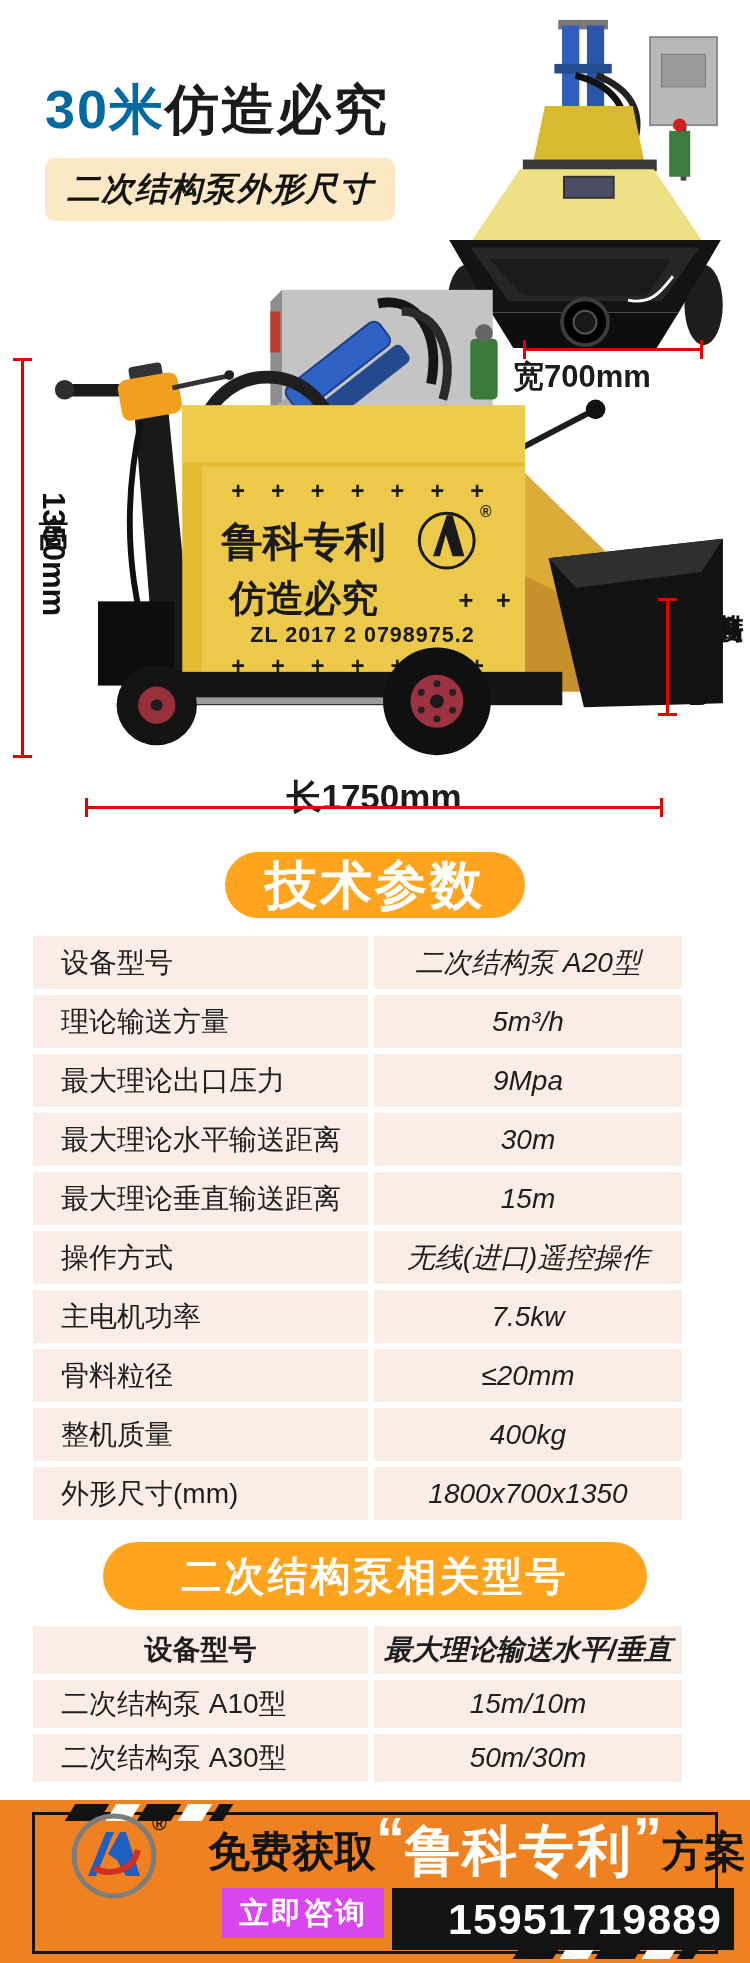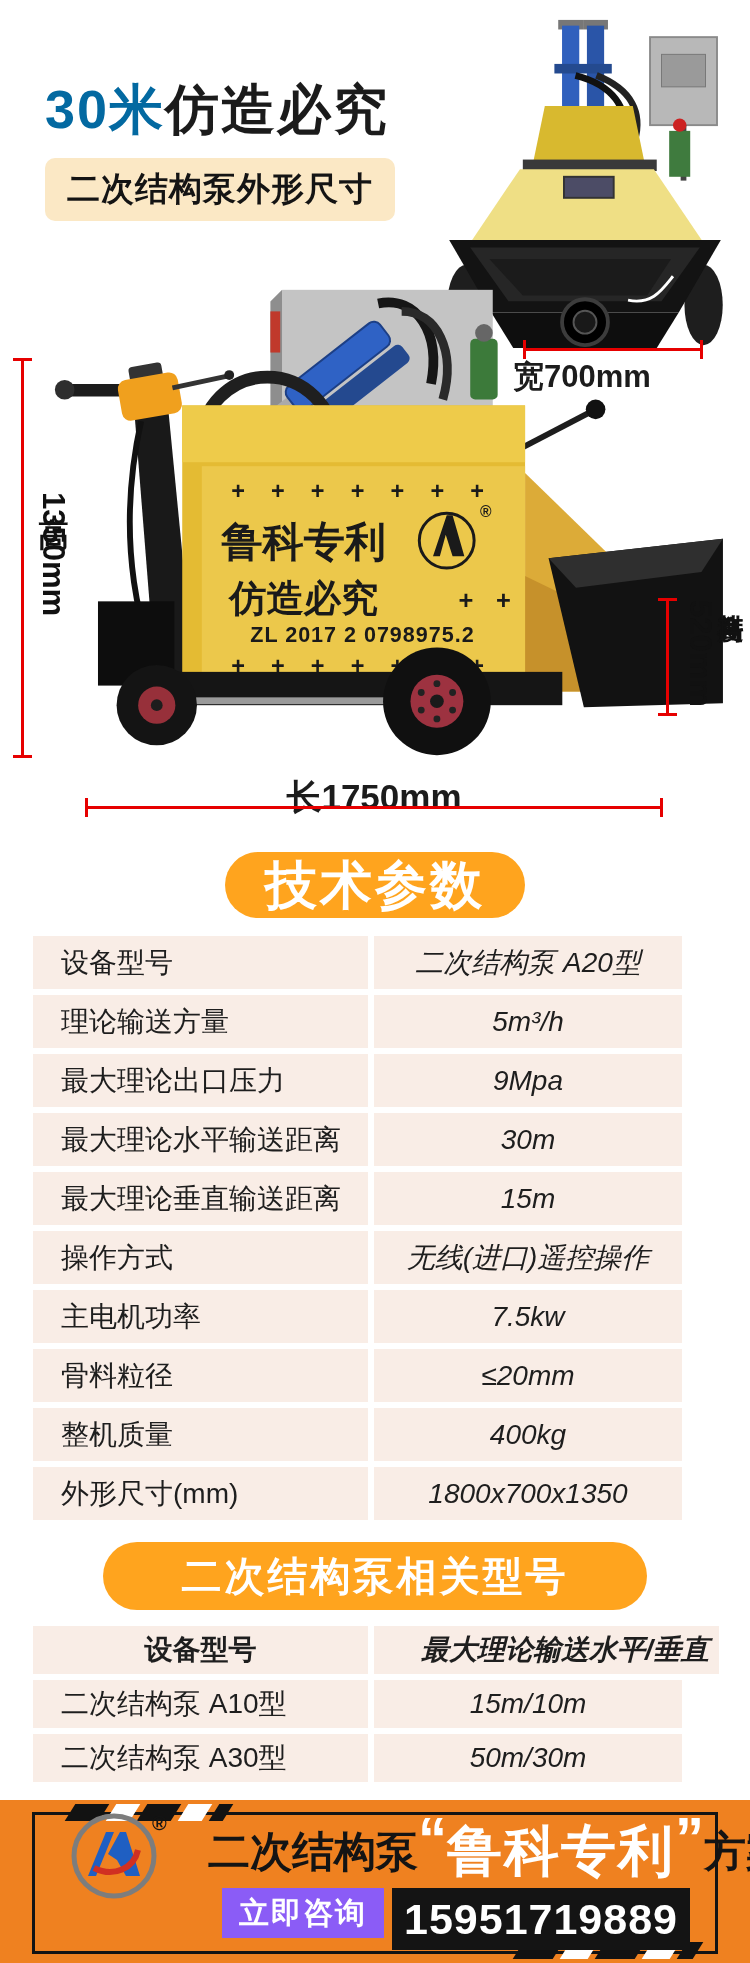--- a/index.html
+++ b/index.html
@@ -3,21 +3,21 @@
 <meta charset="utf-8">
 <style>
   html,body{margin:0;padding:0;background:#fff;}
   #canvas{position:relative;width:750px;height:1963px;background:#ffffff;overflow:hidden;
           font-family:"Liberation Sans","DejaVu Sans",sans-serif;color:#1c1c1c;}
 
   
   #title{position:absolute;left:45px;top:74px;font-size:54px;font-weight:bold;letter-spacing:2px;color:#1b1b1b;white-space:nowrap;}
   #title .hl{color:#0369a1;text-align:center;}
   #badge{position:absolute;left:45px;top:158px;background:#fbe8c5;border-radius:10px;
-         padding:9px 22px;font-size:33px;font-weight:600;color:#141414;letter-spacing:1px;}
+         padding:9px 22px;font-size:33px;font-weight:600;color:#141414;letter-spacing:1px;font-style:italic;}
 
   
   .vline{position:absolute;width:3px;background:#e60000;}
   .vline::before,.vline::after{content:"";position:absolute;left:-8px;width:19px;height:3px;background:#e60000;}
   .vline::before{top:0}.vline::after{bottom:0}
   .hline{position:absolute;height:3px;background:#e60000;}
   .hline::before,.hline::after{content:"";position:absolute;top:-8px;width:3px;height:19px;background:#e60000;}
   .hline::before{left:0}.hline::after{right:0}
   .v-text{position:absolute;writing-mode:vertical-rl;text-orientation:mixed;color:#111;}
   #height-label{left:32px;top:492px;font-size:31px;font-weight:600;}
@@ -34,44 +34,44 @@
   
   #tech-rows{position:absolute;left:33px;top:936px;width:687px;}
   #model-table{position:absolute;left:33px;top:1626px;width:687px;}
   .trow,.mrow{display:flex;margin-bottom:6px;}
   .trow{height:53px;}
   .mrow{height:48px;}
   .cl,.cr{background:#f9ede6;display:flex;align-items:center;font-size:28px;color:#1e1e1e;font-weight:500;}
   .cl{width:335px;padding-left:28px;box-sizing:border-box;}
   .cr{width:308px;margin-left:6px;justify-content:center;text-align:center;font-style:italic;}
   .mrow.head .cl{justify-content:center;padding-left:0;font-weight:bold;}
-  .mrow.head .cr{font-weight:bold;padding-left:37px;}
+  .mrow.head .cr{font-weight:bold;}
 
   
   #banner{position:absolute;left:0;top:1800px;width:750px;height:163px;background:#ef8120;}
   #frame{position:absolute;left:32px;top:12px;width:680px;height:136px;border:3px solid #141414;}
   .stripes{position:absolute;display:flex;gap:7px;height:17px;}
   #stripes-top{left:70px;top:4px;}
   #stripes-bottom{left:518px;top:142px;}
   .sb{transform:skewX(-32deg);height:100%;}
   .sb.k{background:#121212;}
   .sb.w{background:#ffffff;}
   #brand-logo{position:absolute;left:62px;top:10px;}
   #brand-reg{position:absolute;left:152px;top:12px;font-size:20px;font-weight:bold;color:#141414;}
   #brand-name{position:absolute;left:42px;top:101px;width:168px;text-align:center;font-size:35px;font-weight:bold;color:#141414;letter-spacing:2px;}
   #promo{position:absolute;left:208px;top:18px;height:68px;display:flex;align-items:center;white-space:nowrap;}
   .promo-black{font-size:42px;font-weight:bold;color:#141414;}
   .promo-quote{font-size:58px;font-weight:bold;color:#fff;line-height:1;position:relative;top:-14px;}
   .promo-white{font-size:55px;font-weight:bold;color:#fff;letter-spacing:2px;}
   #cta-bar{position:absolute;left:222px;top:88px;display:flex;}
-  #cta-btn{width:162px;height:50px;background:#8b5cf6;color:#fff;font-size:30px;font-weight:600;
+  #cta-btn{width:162px;height:50px;background:#d946ef;color:#fff;font-size:30px;font-weight:600;
            display:flex;align-items:center;justify-content:center;letter-spacing:2px;}
   #cta-gap{width:8px;height:50px;}
   #phone{width:298px;height:62px;background:#141414;color:#fff;font-size:43px;font-weight:bold;
-         display:flex;align-items:center;justify-content:center;letter-spacing:1px;}
+         display:flex;align-items:center;justify-content:center;letter-spacing:1px;padding-left:44px;}
 </style>
 </head>
 <body>
 
 <div id="canvas">
 
   <div id="title"><span class="hl">30米</span><span>仿造必究</span></div>
   <div id="badge">二次结构泵外形尺寸</div>
 
   <svg style="position:absolute;left:425px;top:18px;" width="320" height="330" viewBox="0 0 320 345">
@@ -251,21 +251,21 @@
       <div class="sb k" style="width:16px"></div>
     </div>
     <svg id="brand-logo" width="110" height="92" viewBox="0 0 110 92">
       <circle cx="52" cy="46" r="40" fill="none" stroke="#7d7d7d" stroke-width="5"></circle>
       <polygon points="26,66 44,22 52,22 34,66" fill="#1f5fc2"></polygon>
       <polygon points="46,44 58,22 64,22 78,66 64,66 55,50" fill="#1f5fc2"></polygon>
       <path d="M32,58 C52,68 72,58 76,40" stroke="#d03022" stroke-width="6" fill="none"></path>
     </svg>
     <span id="brand-reg">®</span>
     <div id="promo">
-      <span class="promo-black">二次结构泵</span>
+      <span class="promo-black">免费获取</span>
       <span class="promo-quote">“</span>
       <span class="promo-white">鲁科专利</span>
       <span class="promo-quote">”</span>
       <span class="promo-black">方案</span>
     </div>
     <div id="cta-bar">
       <div id="cta-btn">立即咨询</div>
       <div id="cta-gap"></div>
       <div id="phone">15951719889</div>
     </div>

